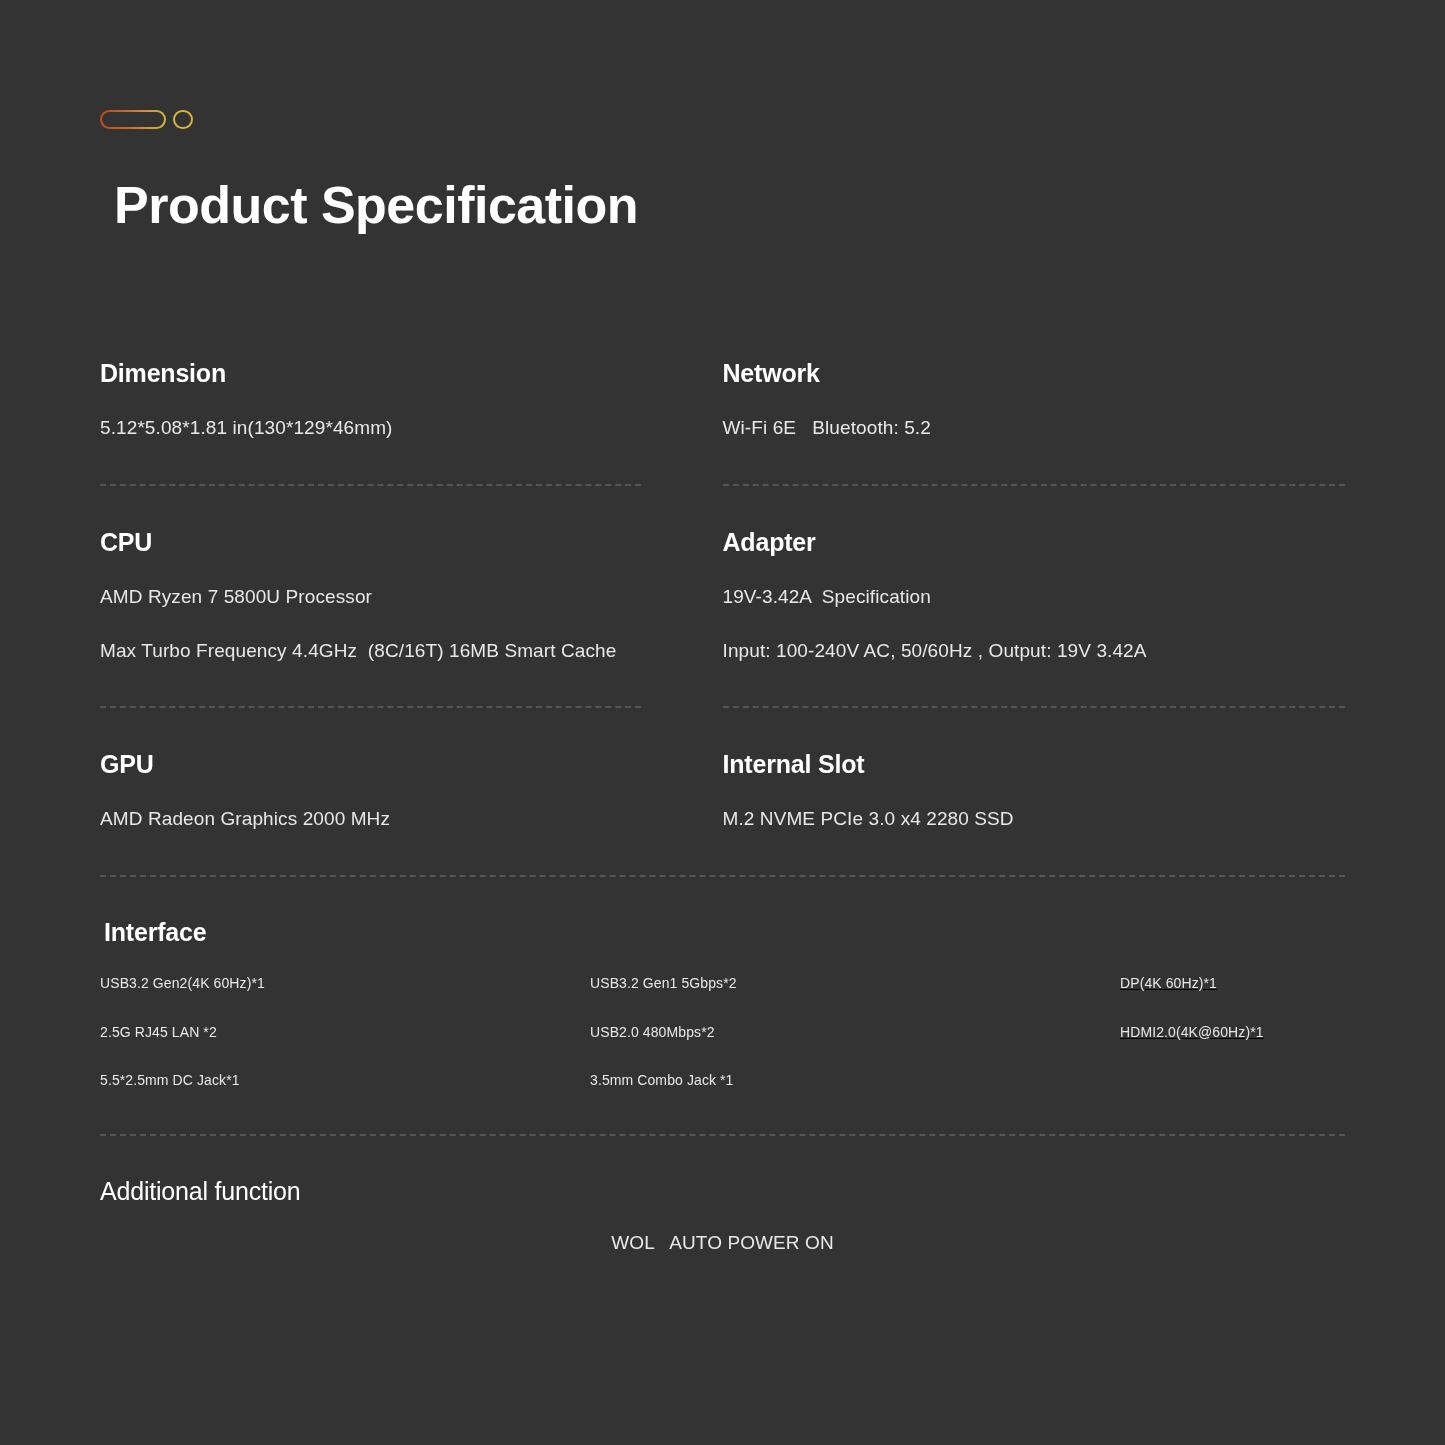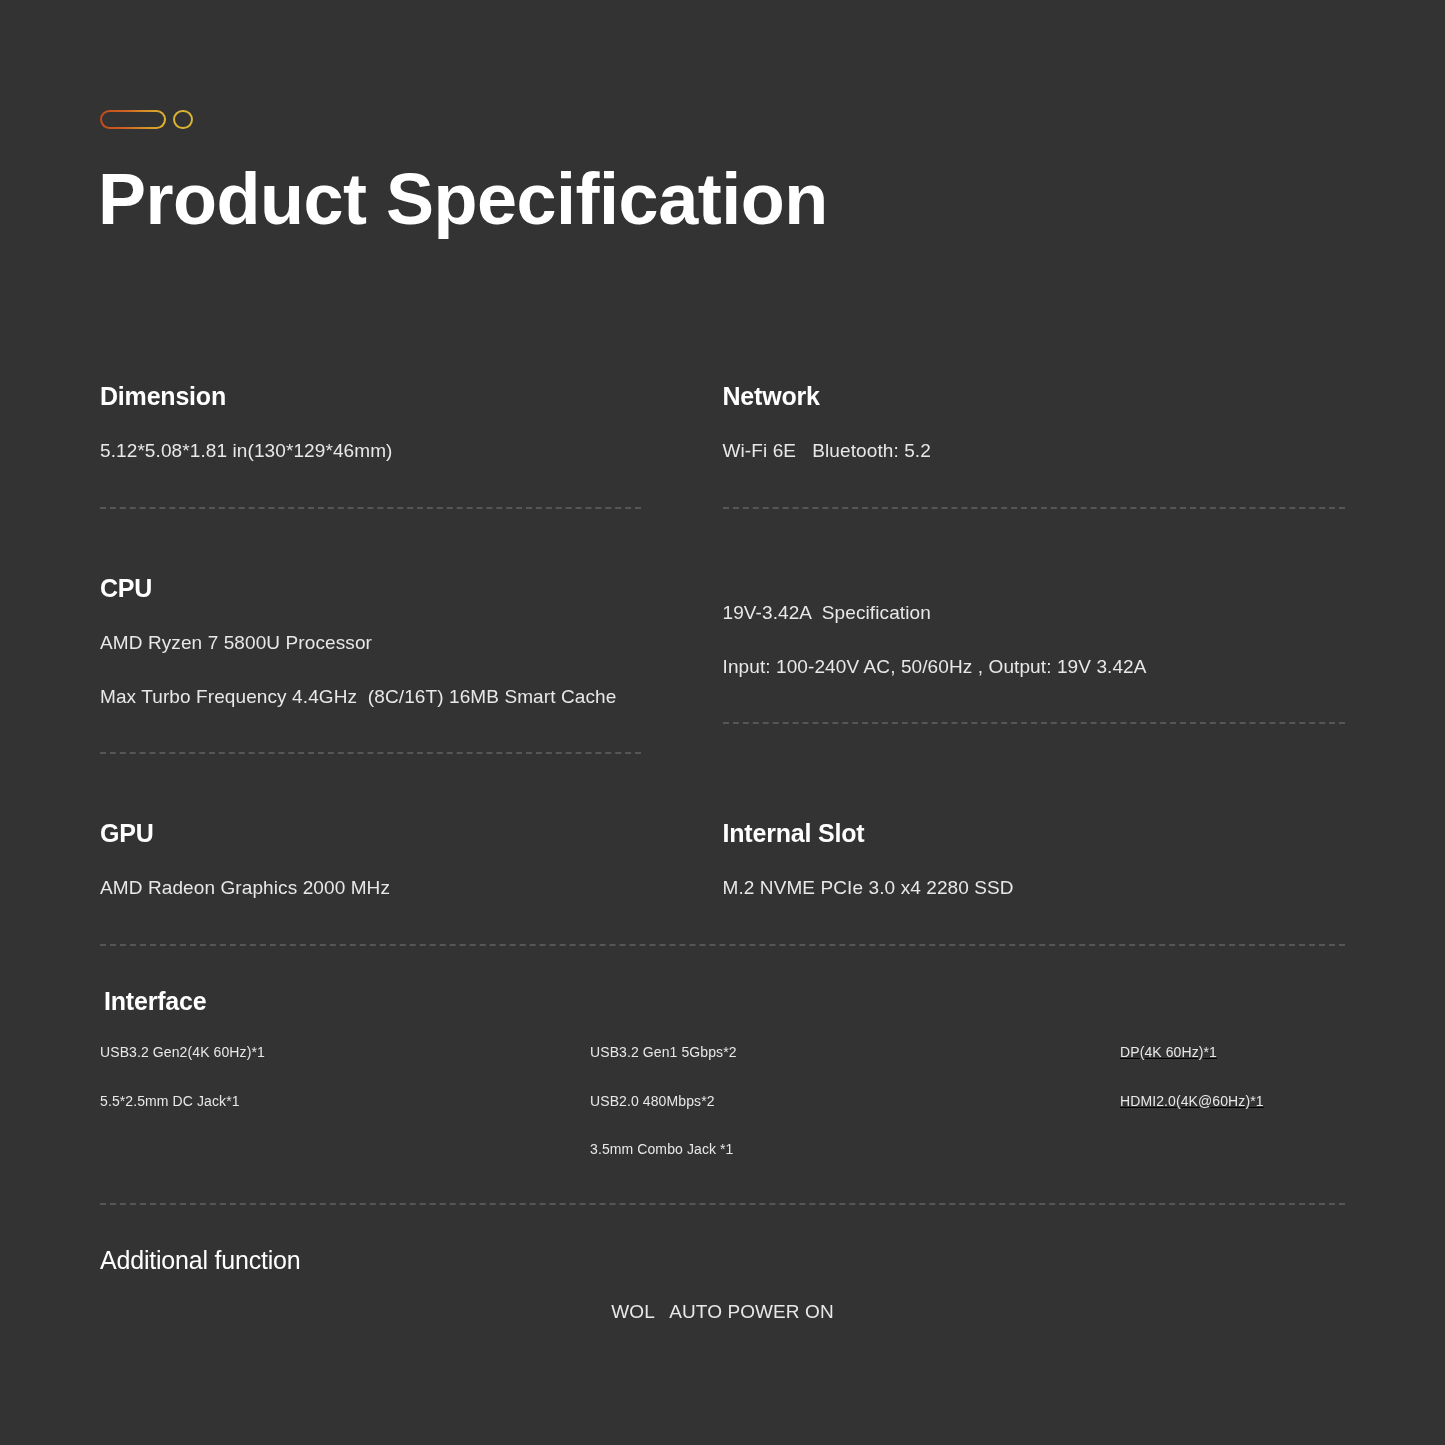--- a/index.html
+++ b/index.html
@@ -47,40 +47,39 @@
     border-radius: 10px;
     border: 2.5px solid #d7b233;
     box-sizing: border-box;
   }
 
   
   .page-title {
     position: absolute;
     left: 98px;
     top: 163px;
-    margin: 0;
-    font-size: 72px;
+    margin: 16px;
+    font-size: 52px;
     line-height: 1.0;
     font-weight: 700;
     letter-spacing: -0.5px;
     color: #ffffff;
   }
 
   
   .spec-body {
     position: absolute;
     left: 100px;
     top: 358px;
     width: 1245px;
   }
 
   .spec-row {
     display: flex;
     width: 100%;
-    margin-top: 23px;
   }
   .spec-col {
     width: 50%;
     box-sizing: border-box;
   }
   .spec-col.left { padding-right: 82px; }
 
   .group-title {
     margin: 0;
     font-size: 25px;
@@ -192,20 +191,21 @@
     <div class="spec-row">
       <div class="spec-col left">
         <h2 class="group-title">CPU</h2>
         <div class="group-lines">
           <div class="group-line">AMD Ryzen 7 5800U Processor</div>
           <div class="group-line">Max Turbo Frequency 4.4GHz  (8C/16T) 16MB Smart Cache</div>
         </div>
         <div class="divider"></div>
       </div>
       <div class="spec-col">
+        <h2 class="group-title">Adapter</h2>
         <div class="group-lines">
           <div class="group-line">19V-3.42A  Specification</div>
           <div class="group-line">Input: 100-240V AC, 50/60Hz , Output: 19V 3.42A</div>
         </div>
         <div class="divider"></div>
       </div>
     </div>
 
     <div class="spec-row">
       <div class="spec-col left">
@@ -222,20 +222,21 @@
       </div>
     </div>
 
     <div class="divider full"></div>
 
     <div>
       <h2 class="iface-title">Interface</h2>
       <div class="iface-cols">
         <div class="iface-col c1">
           <div class="iface-item">USB3.2 Gen2(4K 60Hz)*1</div>
+          <div class="iface-item">2.5G RJ45 LAN *2</div>
           <div class="iface-item">5.5*2.5mm DC Jack*1</div>
         </div>
         <div class="iface-col c2">
           <div class="iface-item">USB3.2 Gen1 5Gbps*2</div>
           <div class="iface-item">USB2.0 480Mbps*2</div>
           <div class="iface-item">3.5mm Combo Jack *1</div>
         </div>
         <div class="iface-col c3">
           <div class="iface-item">DP(4K 60Hz)*1</div>
           <div class="iface-item">HDMI2.0(4K@60Hz)*1</div>

